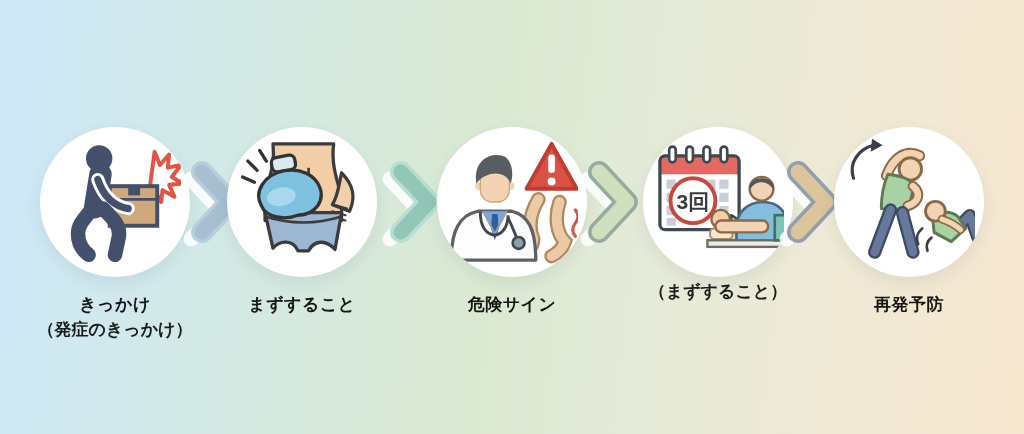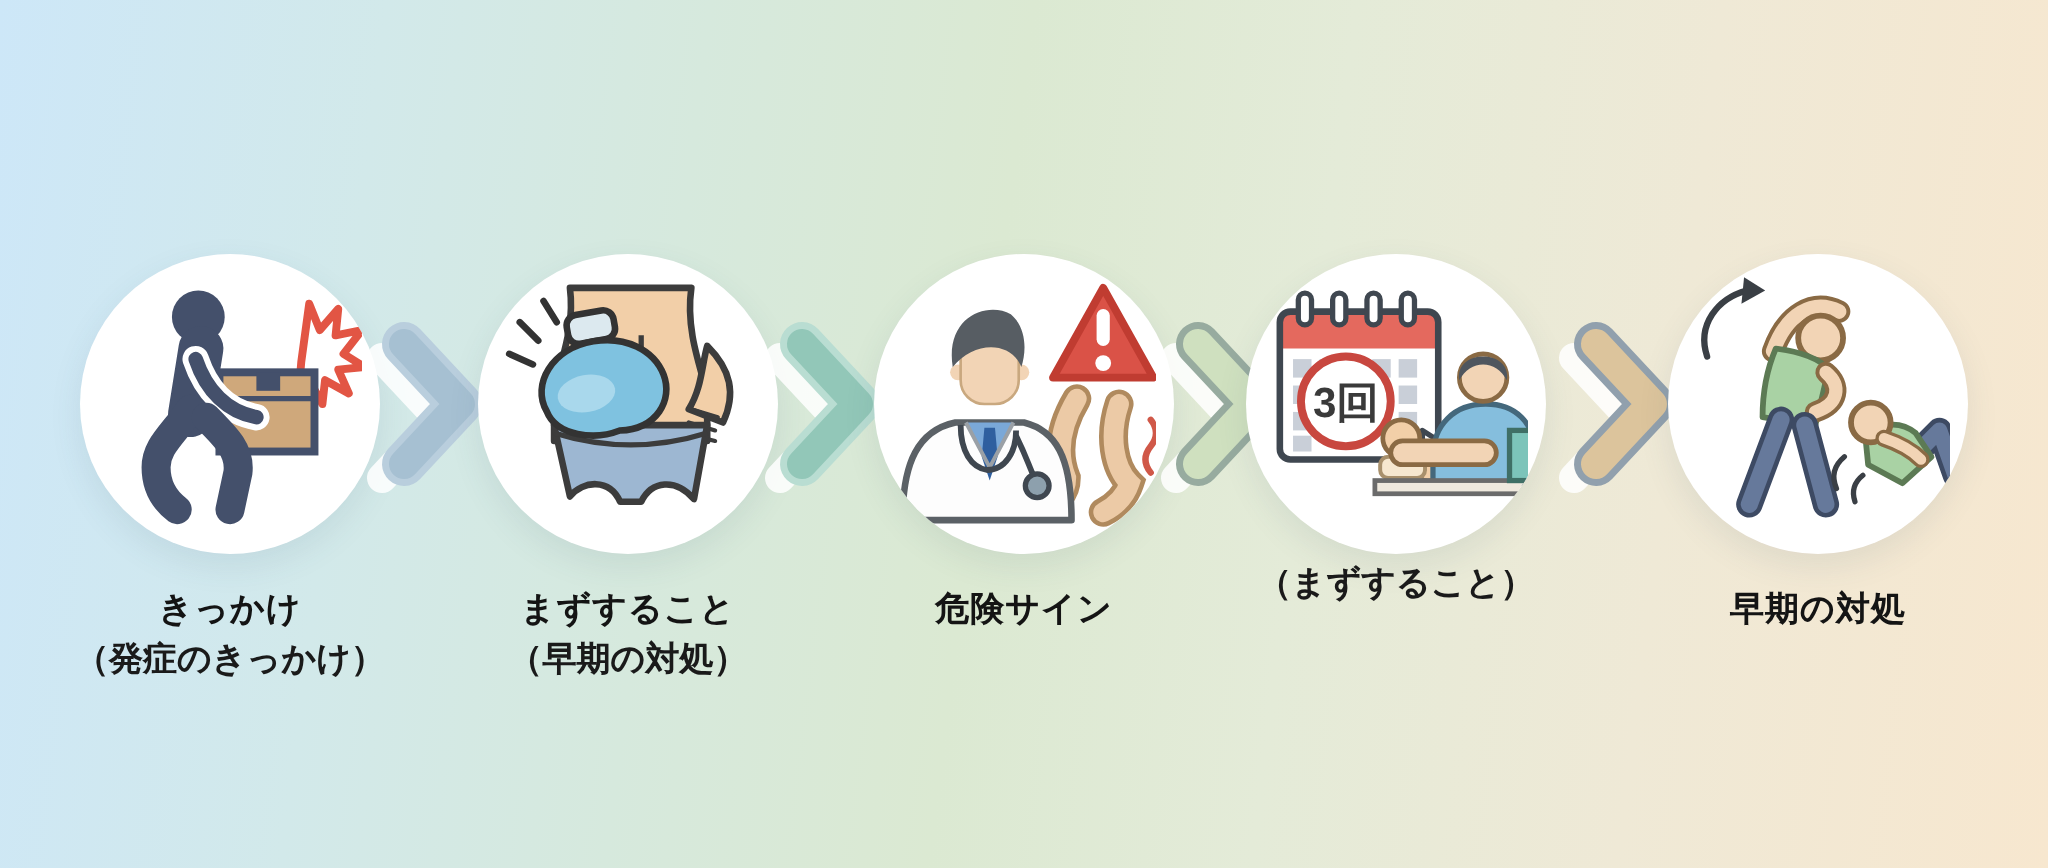--- a/index.html
+++ b/index.html
@@ -7,22 +7,22 @@
     width:1024px;height:434px;overflow:hidden;
     font-family:"Liberation Sans","DejaVu Sans",sans-serif;
   }
   .canvas{
     position:relative;width:1024px;height:434px;
     background:linear-gradient(97deg,
       #cde7f8 0%, #d2e9ea 18%, #d6e9dd 33%, #dbe9d2 48%,
       #e4ebd8 63%, #efe9d6 80%, #f7e7cf 100%);
   }
   .step{position:absolute;top:127px;width:220px;text-align:center;}
-  .step-1{left:5px;}  .step-2{left:204px;font-family:Liberation Serif, serif;} .step-3{left:402px;}
-  .step-4{left:588px;text-align:center;} .step-5{left:799px;}
+  .step-1{left:5px;}  .step-2{left:192px;font-family:Liberation Serif, serif;} .step-3{left:402px;}
+  .step-4{left:608px;text-align:center;} .step-5{left:799px;}
   .circle{
     width:150px;height:150px;border-radius:50%;background:#ffffff;
     margin:0 auto;display:flex;align-items:center;justify-content:center;
     overflow:hidden;box-shadow:0 6px 16px rgba(60,90,110,.10);
   }
   .title{
     margin-top:19px;font-size:17px;font-weight:800;color:#141414;
     letter-spacing:.5px;white-space:nowrap;line-height:1.1;
   }
   .subtitle{
@@ -77,21 +77,20 @@
         <path d="M22 61 Q51 70 80 61" fill="none" stroke="#3c3c3c" stroke-width="2"></path>
         <g transform="rotate(-10 40 44)">
           <rect x="31" y="15" width="18" height="11" rx="4" fill="#dce9ef" stroke="#333333" stroke-width="2.5"></rect>
           <path d="M40 26 C24 26 14 38 18 49 C20 59 34 63 44 61 C58 63 66 53 64 43 C62 33 52 26 40 26 Z" fill="#7fc2e0" stroke="#333333" stroke-width="2.5"></path>
           <ellipse cx="34" cy="45" rx="11" ry="7" fill="#a9d8ec"></ellipse>
         </g>
         <path d="M9 19 l7 7 M18 11 l5 8 M5 31 l9 4" stroke="#333333" stroke-width="2.5" stroke-linecap="round"></path>
       </svg>
     </div>
     <div class="title">まずすること</div>
-    <div class="subtitle">（早期の対処）</div>
   </div>
 
   <svg class="arrow arrow-2" viewBox="0 0 76 96">
     <polyline points="15,25 43,55 15,85" fill="none" stroke="#ffffff" stroke-width="15" stroke-linecap="round" stroke-linejoin="round" opacity="0.85"></polyline>
     <polyline points="26,18 54,48 26,78" fill="none" stroke-width="22" stroke-linecap="round" stroke-linejoin="round" stroke="#b9ddd2"></polyline>
     <polyline points="26,18 54,48 26,78" fill="none" stroke-width="15" stroke-linecap="round" stroke-linejoin="round" stroke="#92c7b8"></polyline>
   </svg>
 
   <div class="step step-3">
     <div class="circle">
@@ -208,16 +207,16 @@
           <path d="M60 70 q-6 5 -3 12 M67 77 q-5 4 -3 10" fill="none" stroke="#3a3f45" stroke-width="2" stroke-linecap="round"></path>
           <path d="M82 74 L96 60 L102 77" stroke="#3d4a63" stroke-width="9.5" stroke-linecap="round" stroke-linejoin="round" fill="none"></path>
           <path d="M82 74 L96 60 L102 77" stroke="#66799b" stroke-width="6" stroke-linecap="round" stroke-linejoin="round" fill="none"></path>
           <path d="M68 63 C72 57 81 56 87 61 L93 70 L82 80 L69 73 Z" fill="#a9d2a4" stroke="#5c7a54" stroke-width="2.2" stroke-linejoin="round"></path>
           <circle cx="70" cy="57" r="7.5" fill="#f2d4b5" stroke="#8a6a44" stroke-width="2.2"></circle>
           <path d="M75 63 C81 65 86 68 89 71" stroke="#8a6a44" stroke-width="6.5" stroke-linecap="round" fill="none"></path>
           <path d="M75 63 C81 65 86 68 89 71" stroke="#f2d4b5" stroke-width="4" stroke-linecap="round" fill="none"></path>
         </g>
       </svg>
     </div>
-    <div class="title">早期の対処</div>
+    <div class="title">再発予防</div>
   </div>
 
 </div>
 
 </body></html>

